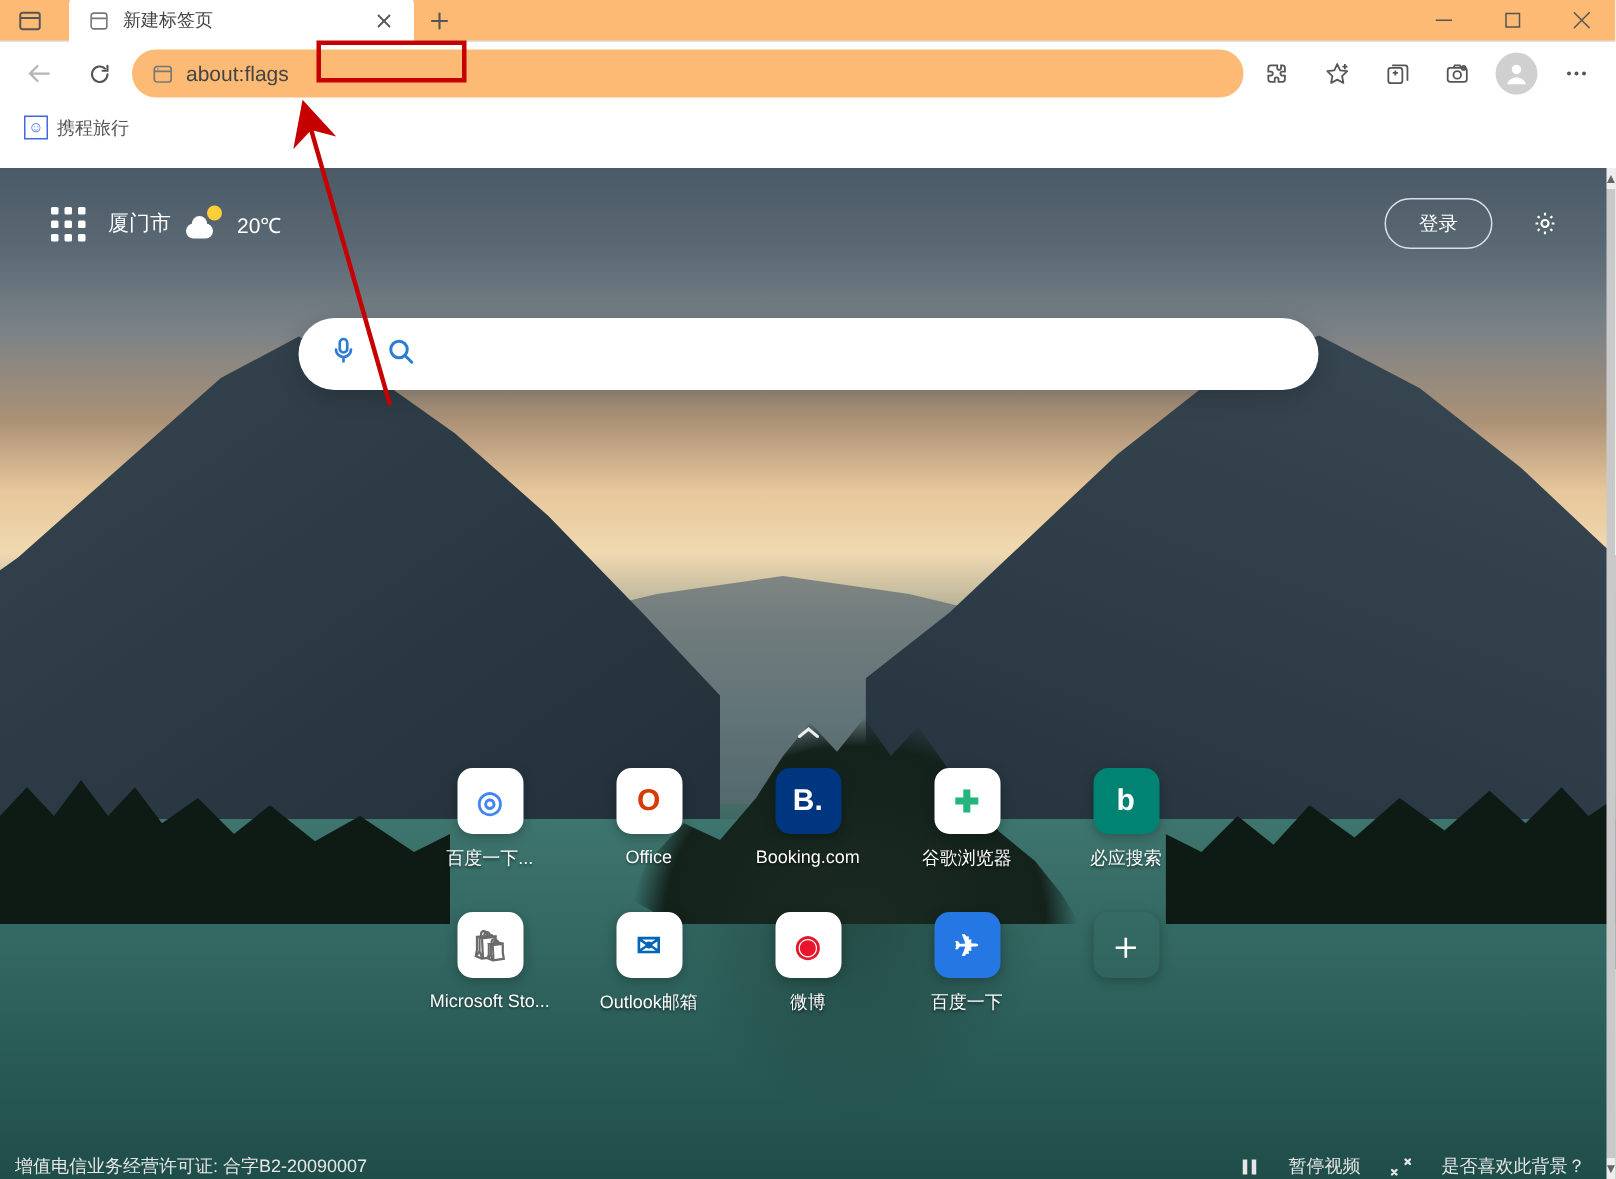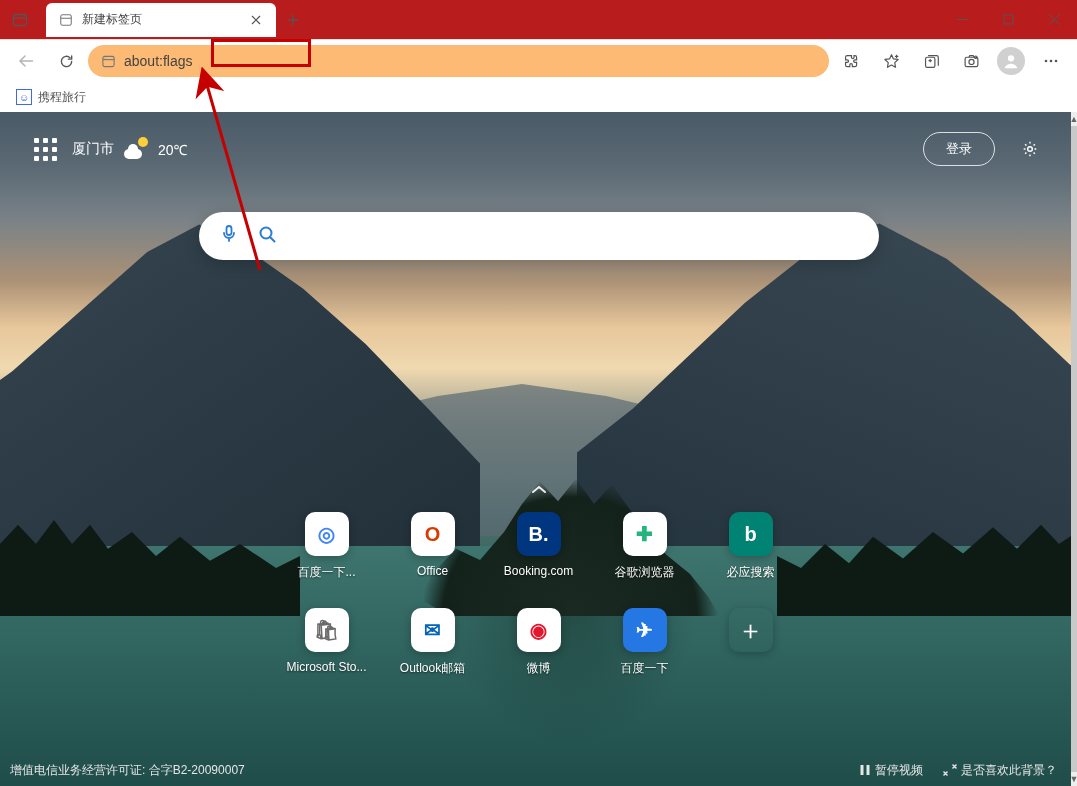--- a/index.html
+++ b/index.html
@@ -1,19 +1,19 @@
 <!DOCTYPE html>
 <html><head>
 <meta charset="utf-8">
 <style>
 *{margin:0;padding:0;box-sizing:border-box;font-family:"Segoe UI","Microsoft YaHei",sans-serif}
 body{width:1077px;height:786px;overflow:hidden;background:#fff;position:relative}
 
 
-.title-bar{height:40px;background:#b91c1c;display:flex;align-items:flex-end;border-bottom:1px solid #e0e0e0}
+.title-bar{height:28px;background:#fdba74;display:flex;align-items:flex-end;border-bottom:1px solid #e0e0e0}
 .title-left{display:flex;align-items:center;height:100%}
 .tab-overview{width:40px;height:40px;display:flex;align-items:center;justify-content:center;color:#555;cursor:pointer}
 .tab{display:flex;align-items:center;background:#fff;height:34px;border-radius:6px 6px 0 0;padding:0 10px 0 12px;margin-left:6px;gap:8px;min-width:230px;font-size:12px;color:#444}
 .tab .fav{width:16px;height:16px;display:flex;align-items:center;justify-content:center;color:#777}
 .tab .close{width:20px;height:20px;border-radius:3px;display:flex;align-items:center;justify-content:center;color:#555;cursor:pointer;margin-left:auto}
 .new-tab{width:34px;height:34px;display:flex;align-items:center;justify-content:center;color:#555;cursor:pointer}
 .win-controls{margin-left:auto;display:flex;height:100%}
 .win-btn{width:46px;height:100%;display:flex;align-items:center;justify-content:center;color:#555;cursor:pointer}
 
 
@@ -67,23 +67,23 @@
 .mic{color:#2b7cd3;margin-right:18px;cursor:pointer}
 .srch{color:#2b7cd3;cursor:pointer}
 
 .ql-chevron{position:absolute;left:50%;top:370px;transform:translateX(-50%);color:#fff;opacity:.9}
 .quick-links{position:absolute;left:50%;top:400px;transform:translateX(-50%);display:grid;grid-template-columns:repeat(5,106px);grid-auto-rows:96px;gap:0;justify-items:center}
 .ql{display:flex;flex-direction:column;align-items:center;gap:8px;color:#fff;font-size:12px;cursor:pointer;width:106px}
 .ql .tile{width:44px;height:44px;border-radius:10px;background:#fff;display:flex;align-items:center;justify-content:center;font-weight:700;font-size:20px;box-shadow:0 2px 8px rgba(0,0,0,.25)}
 .ql .lbl{text-align:center;white-space:nowrap;overflow:hidden;text-overflow:ellipsis;max-width:100%;text-shadow:0 1px 2px rgba(0,0,0,.6)}
 .ql.add .tile{background:transparent;color:#fff;font-size:26px;font-weight:300}
 
-.footer{position:absolute;left:0;right:0;bottom:0;height:32px;display:flex;align-items:center;padding:0 10px;color:#e6e6e6;font-size:12px}
+.footer{position:absolute;left:0;right:0;bottom:0;height:32px;display:flex;align-items:flex-end;padding:0 10px;color:#e6e6e6;font-size:12px}
 .footer .left{flex:1}
-.footer .chip{display:flex;align-items:center;gap:4px;cursor:pointer;padding:0 10px}
+.footer .chip{display:flex;align-items:center;gap:20px;cursor:pointer;padding:0 10px}
 .scroll{position:absolute;right:0;top:0;width:6px;height:100%;display:flex;flex-direction:column}
 .scroll .thumb{flex:1;background:#c9c9c9}
 .scroll .arrow{height:14px;display:flex;align-items:center;justify-content:center;color:#666;font-size:9px;background:#eee}
 </style>
 </head>
 <body>
 
 <div class="title-bar">
   <div class="title-left">
     <div class="tab-overview">

